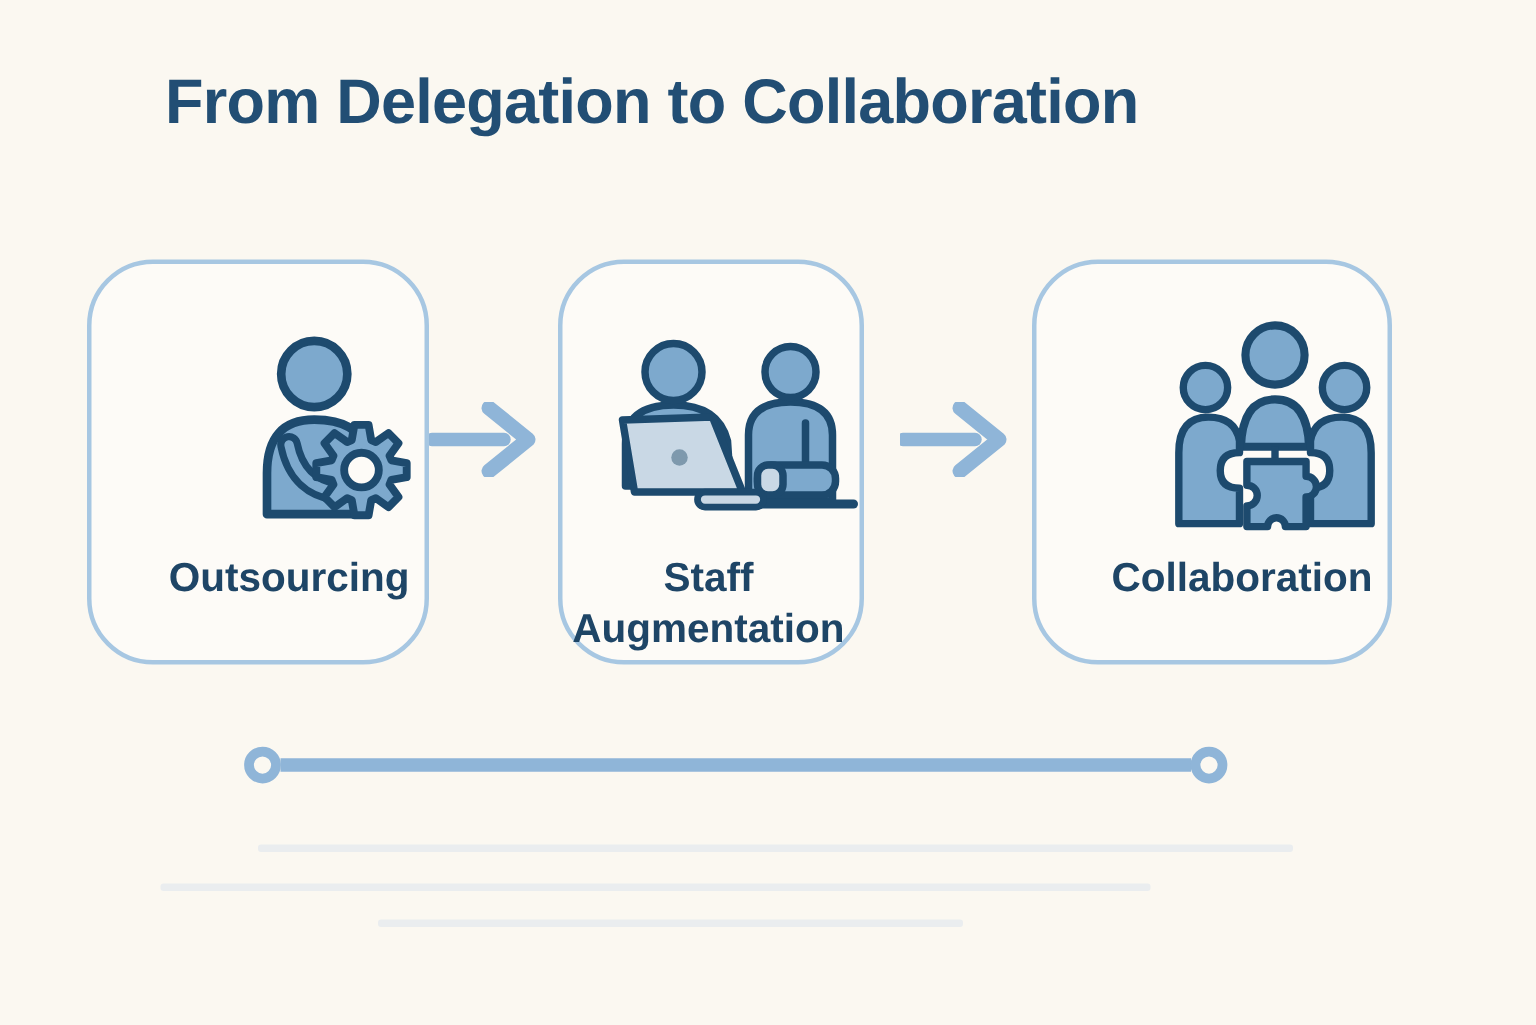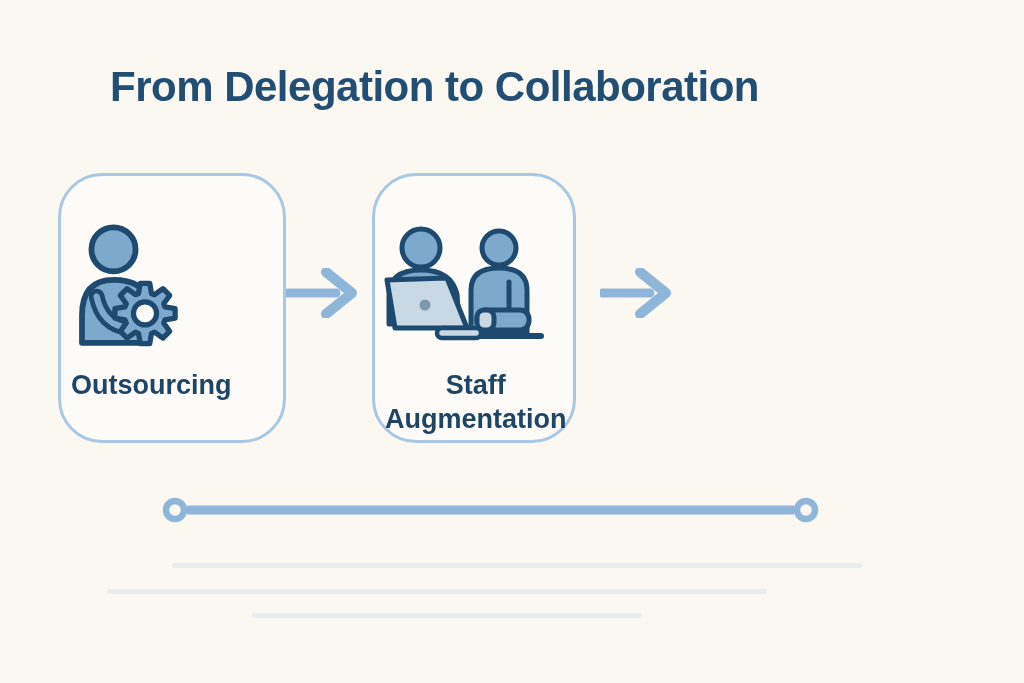--- a/index.html
+++ b/index.html
@@ -17,30 +17,30 @@
   *{margin:0;padding:0;box-sizing:border-box;}
   html,body{width:1024px;height:683px;}
   body{
     background:var(--bg);
     font-family:"Liberation Sans","DejaVu Sans",sans-serif;
     position:relative;
     overflow:hidden;
   }
   .stage{position:absolute;inset:0;width:1024px;height:683px;}
   .title{
-    position:absolute;left:110px;top:63px;
+    position:absolute;left:110px;top:44px;
     font-size:42px;font-weight:700;letter-spacing:-0.5px;
     color:var(--title-text);
   }
   .card{
     position:absolute;top:173px;height:270px;
     background:var(--card-bg);
     border:3px solid var(--card-border);
     border-radius:44px;
-    display:flex;flex-direction:column;align-items:flex-start;
+    display:flex;flex-direction:column;align-items:flex-end;
     padding-top:34px;
   }
   .card-1{left:58px;width:228px;}
   .card-2{left:372px;width:204px;}
   .card-3{left:688px;width:240px;}
   .icon-wrap{
     height:148px;display:flex;align-items:center;justify-content:center;
   }
   .card-label{
     margin-top:10px;
@@ -104,20 +104,39 @@
       </svg>
     </div>
     <div class="card-label">Staff Augmentation</div>
   </div>
 
   <svg class="flow-arrow flow-arrow-2" viewBox="0 0 86 50">
     <line x1="2" y1="25" x2="50" y2="25" stroke="var(--accent)" stroke-width="9" stroke-linecap="round"></line>
     <path d="M40 4 L66 25 L40 46" fill="none" stroke="var(--accent)" stroke-width="10" stroke-linecap="round" stroke-linejoin="round"></path>
   </svg>
 
+  <div class="card card-3">
+    <div class="icon-wrap">
+      <svg width="150" height="146" viewBox="0 0 150 148">
+
+        <circle cx="75" cy="26" r="20" fill="var(--icon-fill)" stroke="var(--icon-stroke)" stroke-width="5.5"></circle>
+        <path d="M52 88 Q53 56 75 56 Q97 56 98 88 Z" fill="var(--icon-fill)" stroke="var(--icon-stroke)" stroke-width="5.5" stroke-linejoin="round"></path>
+        <line x1="75" y1="88" x2="75" y2="98" stroke="var(--icon-stroke)" stroke-width="5"></line>
+
+        <circle cx="28" cy="48" r="15" fill="var(--icon-fill)" stroke="var(--icon-stroke)" stroke-width="5"></circle>
+        <path d="M10 140 L10 92 Q10 68 30 68 Q48 68 51 84 L51 92 Q38 92 38 104 Q38 116 51 116 L51 140 Z" fill="var(--icon-fill)" stroke="var(--icon-stroke)" stroke-width="5" stroke-linejoin="round"></path>
+
+        <circle cx="122" cy="48" r="15" fill="var(--icon-fill)" stroke="var(--icon-stroke)" stroke-width="5"></circle>
+        <path d="M140 140 L140 92 Q140 68 120 68 Q102 68 99 84 L99 92 Q112 92 112 104 Q112 116 99 116 L99 140 Z" fill="var(--icon-fill)" stroke="var(--icon-stroke)" stroke-width="5" stroke-linejoin="round"></path>
+
+        <path d="M56 98 L96 98 L96 108 A7 7 0 0 1 96 122 L96 142 L82 142 A6 6 0 0 0 70 142 L56 142 L56 128 A6 6 0 0 0 56 114 Z" fill="var(--icon-fill)" stroke="var(--icon-stroke)" stroke-width="5" stroke-linejoin="round"></path>
+      </svg>
+    </div>
+    <div class="card-label">Collaboration</div>
+  </div>
 
   <svg class="timeline" viewBox="0 0 662 32">
     <line x1="27" y1="16" x2="634" y2="16" stroke="var(--accent)" stroke-width="9"></line>
     <circle cx="15" cy="16" r="9" fill="var(--bg)" stroke="var(--accent)" stroke-width="6.5"></circle>
     <circle cx="646" cy="16" r="9" fill="var(--bg)" stroke="var(--accent)" stroke-width="6.5"></circle>
   </svg>
 
   <div class="ph-line ph-line-1"></div>
   <div class="ph-line ph-line-2"></div>
   <div class="ph-line ph-line-3"></div>

